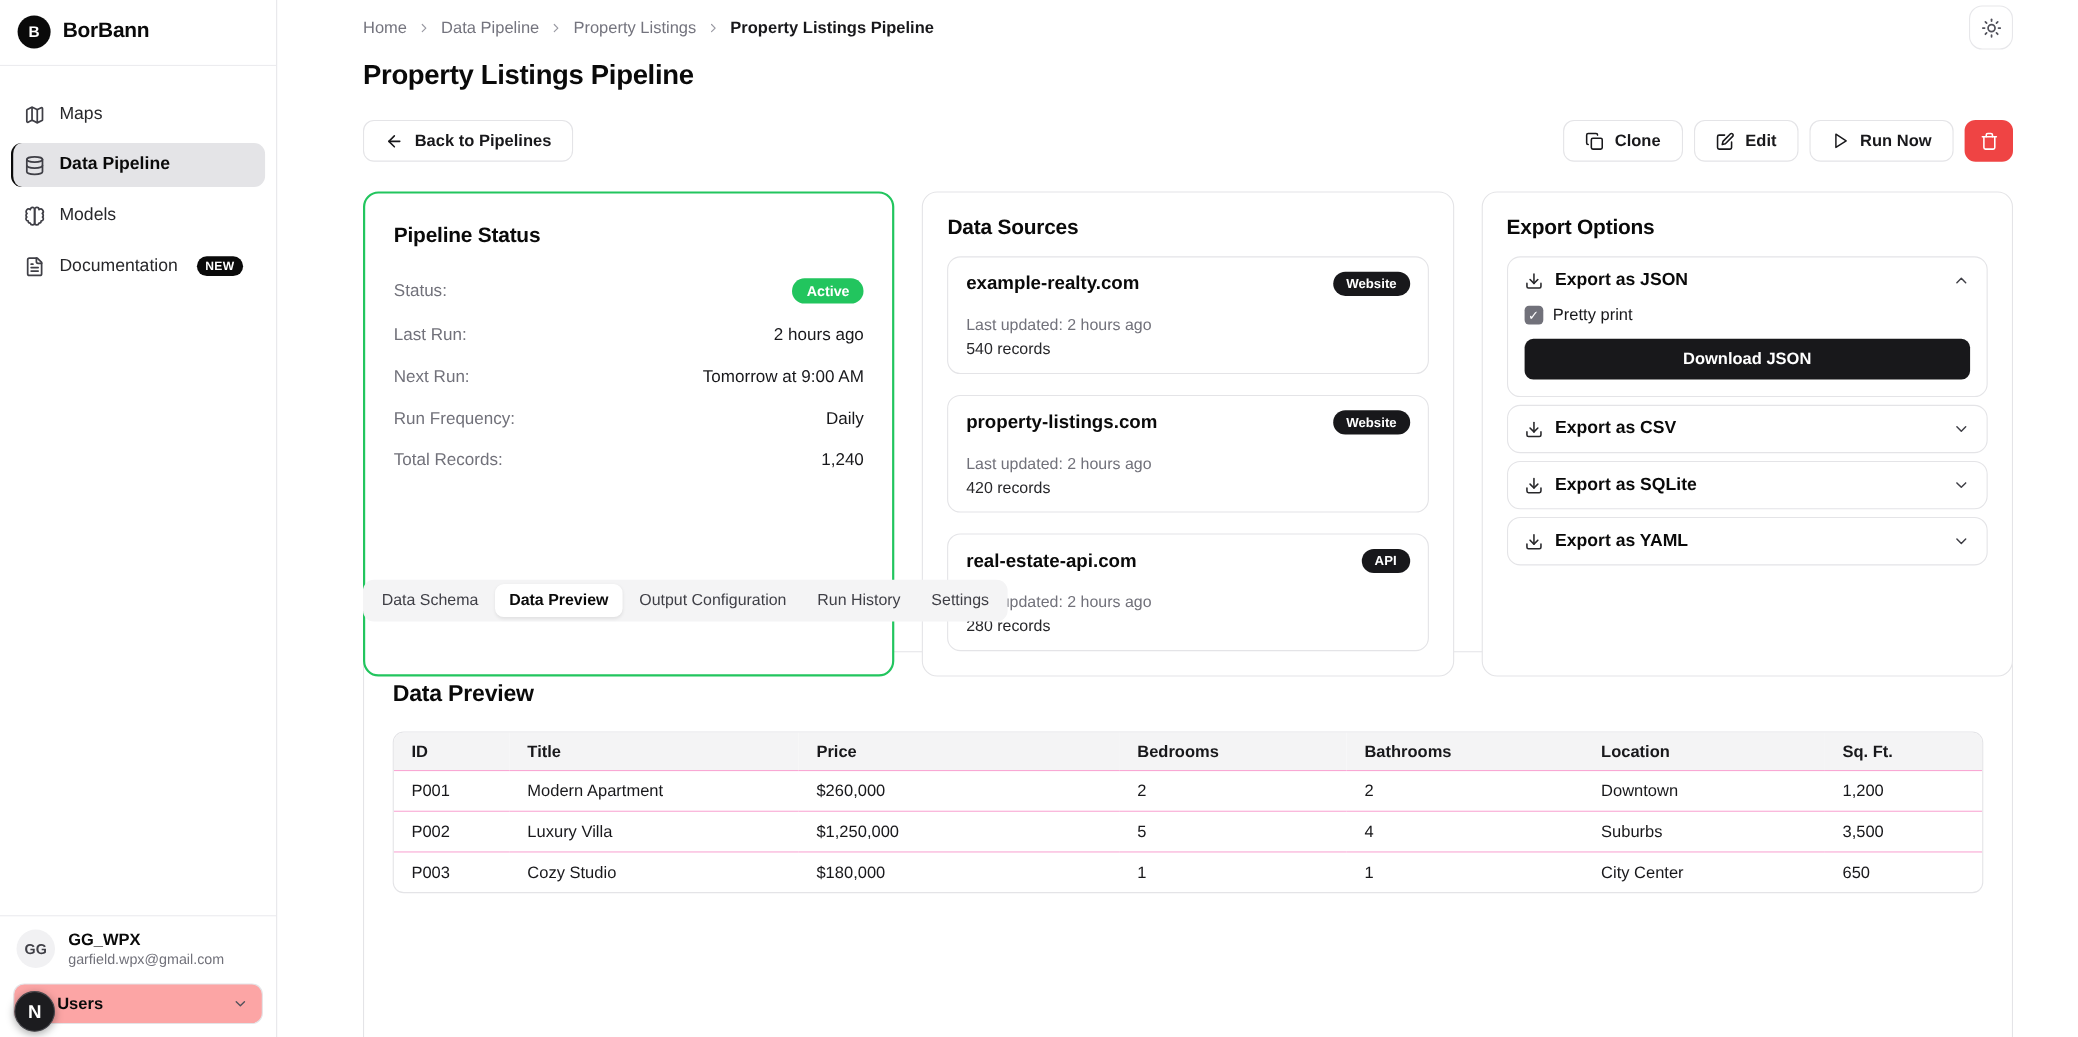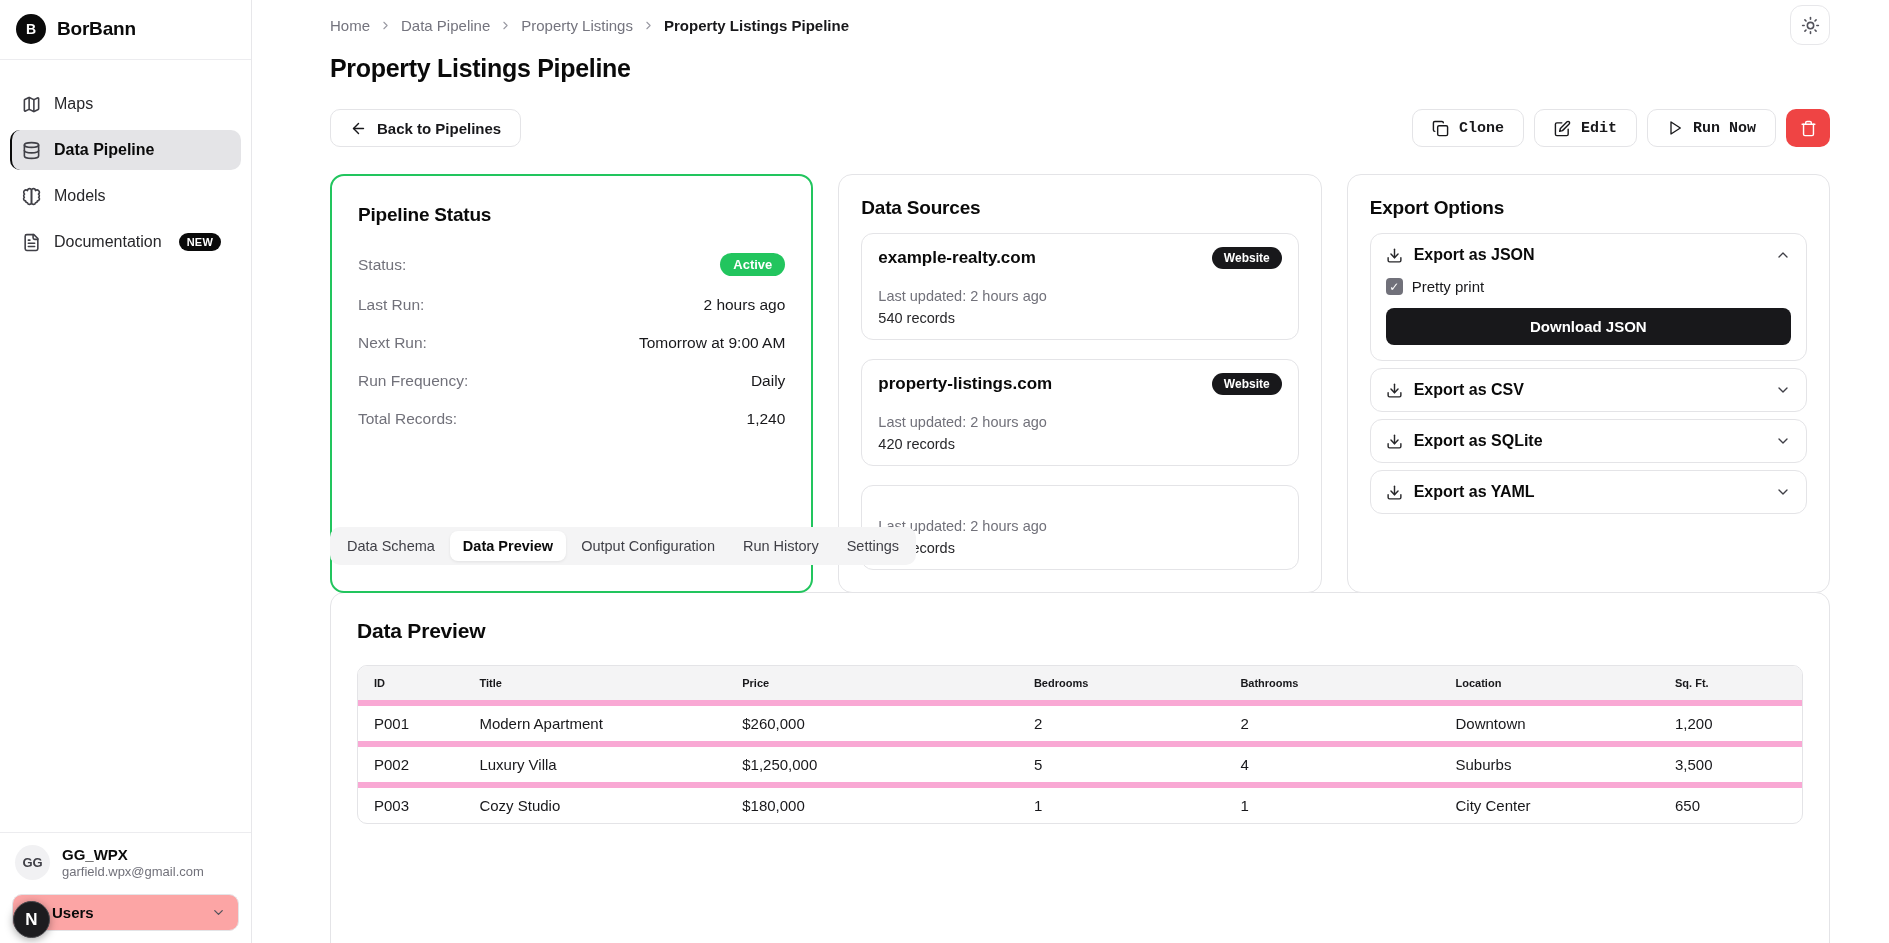--- a/index.html
+++ b/index.html
@@ -46,21 +46,21 @@
   .crumb.current { color:#18181b; font-weight:600; cursor:default; }
   .crumb-sep { color:#9a9aa3; }
   .icon-btn { width:40px; height:40px; border:1px solid #e7e7ea; border-radius:12px; background:#fff;
     display:flex; align-items:center; justify-content:center; color:#52525b; cursor:pointer; }
   .page-title { margin-top:9px; font-size:25px; font-weight:800; letter-spacing:-0.3px; color:#0a0a0a; }
 
   .toolbar { margin-top:26px; display:flex; align-items:center; justify-content:space-between; }
   .btn { height:38px; padding:0 19px; background:#fff; border:1px solid #e4e4e7; border-radius:10px;
     font-size:15px; font-weight:600; color:#18181b; display:inline-flex; align-items:center; gap:10px;
     cursor:pointer; font-family:inherit; }
-  .btn-group { display:flex; gap:10px;font-family:Liberation Mono, monospace; }
+  .btn-group { display:flex; gap:10px; }
   .btn-danger { width:44px; padding:0; justify-content:center; background:#ef4444; border:none; color:#fff; }
 
   .cards-grid { margin-top:27px; display:grid; grid-template-columns:1fr 1fr 1fr; gap:25px; height:330px; }
   .card { background:#fff; border:1px solid #e4e4e7; border-radius:14px; padding:22px 22px; }
   .card-title { font-size:19px; font-weight:700; color:#0a0a0a; letter-spacing:-0.2px; }
 
   
   .status-card { border:2px solid #22c55e; padding:28px 26px; }
   .status-rows { margin-top:27px; display:flex; flex-direction:column; gap:20px; }
   .status-row { display:flex; align-items:center; justify-content:space-between; }
@@ -97,23 +97,23 @@
   .tab { padding:7px 13px; font-size:14.5px; font-weight:500; color:#3f3f46; border-radius:8px;
     cursor:pointer; white-space:nowrap; }
   .tab.active { background:#fff; color:#0a0a0a; font-weight:700; box-shadow:0 1px 3px rgba(0,0,0,.08); }
 
   
   .preview-card { margin-top:27px; min-height:430px; padding:26px 26px; }
   .preview-title { font-size:21px; font-weight:800; letter-spacing:-0.2px; color:#0a0a0a; }
   .preview-sub { margin-top:8px; font-size:15px; color:#71717a; }
   .table-wrap { margin-top:22px; border:1px solid #e4e4e7; border-radius:10px; overflow:hidden; }
   table { width:100%; border-collapse:separate; border-spacing:0; }
-  thead th { background:#f4f4f5; text-align:left; font-size:11px; font-weight:700; color:#18181b;
+  thead th { background:#f4f4f5; text-align:left; font-size:15px; font-weight:700; color:#18181b;
     padding:8px 16px; height:34px; }
-  tbody td { font-size:15px; color:#18181b; padding:9px 16px; height:37px; border-top:6px solid #f9a8d4; }
+  tbody td { font-size:15px; color:#18181b; padding:9px 16px; height:37px; border-top:1px solid #f9a8d4; }
 </style>
 </head>
 <body>
 
 <aside class="sidebar">
   <div class="brand">
     <div class="brand-logo">
       <span>B</span>
     </div>
     <div class="brand-name">BorBann</div>
@@ -331,20 +331,24 @@
       </div>
       <div class="source-item">
         <div class="source-head">
           <span class="source-name">property-listings.com</span>
           <span class="source-badge">Website</span>
         </div>
         <div class="source-updated">Last updated: 2 hours ago</div>
         <div class="source-records">420 records</div>
       </div>
       <div class="source-item">
+        <div class="source-head">
+          <span class="source-name">real-estate-api.com</span>
+          <span class="source-badge">API</span>
+        </div>
         <div class="source-updated">Last updated: 2 hours ago</div>
         <div class="source-records">280 records</div>
       </div>
     </section>
 
     <section class="card">
       <h2 class="card-title">Export Options</h2>
 
       <div class="export-group">
         <div class="export-head">

